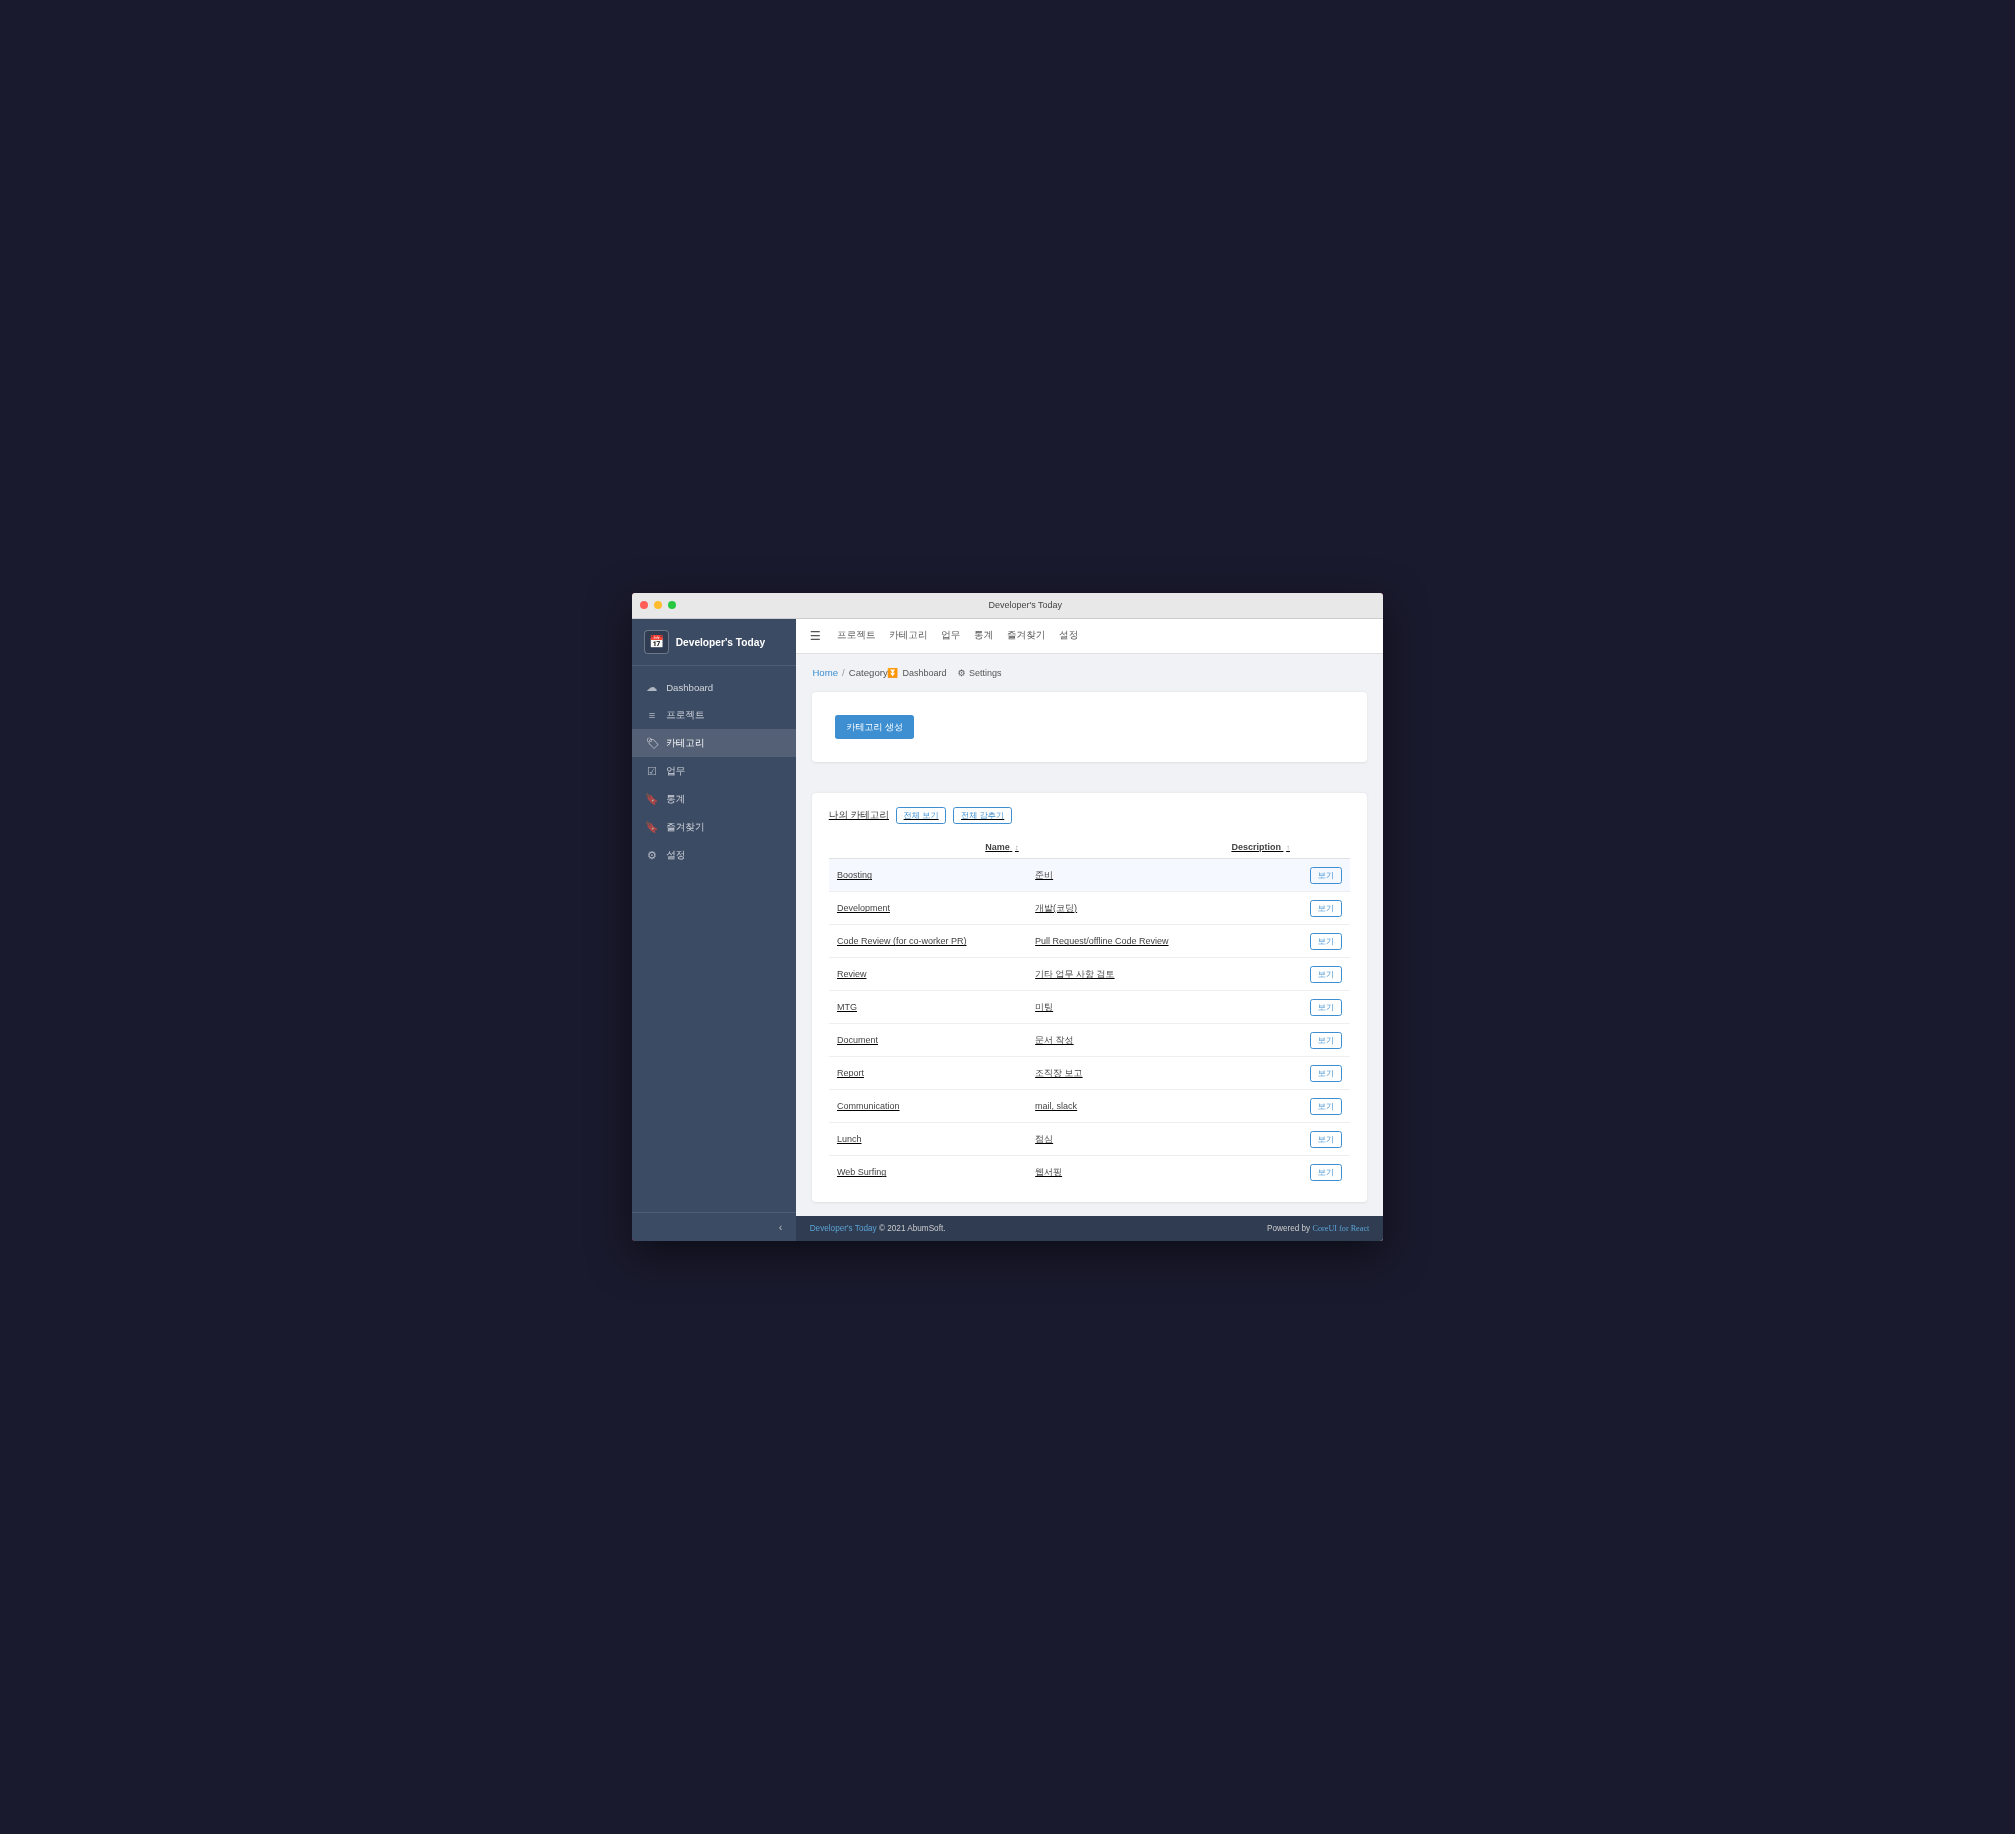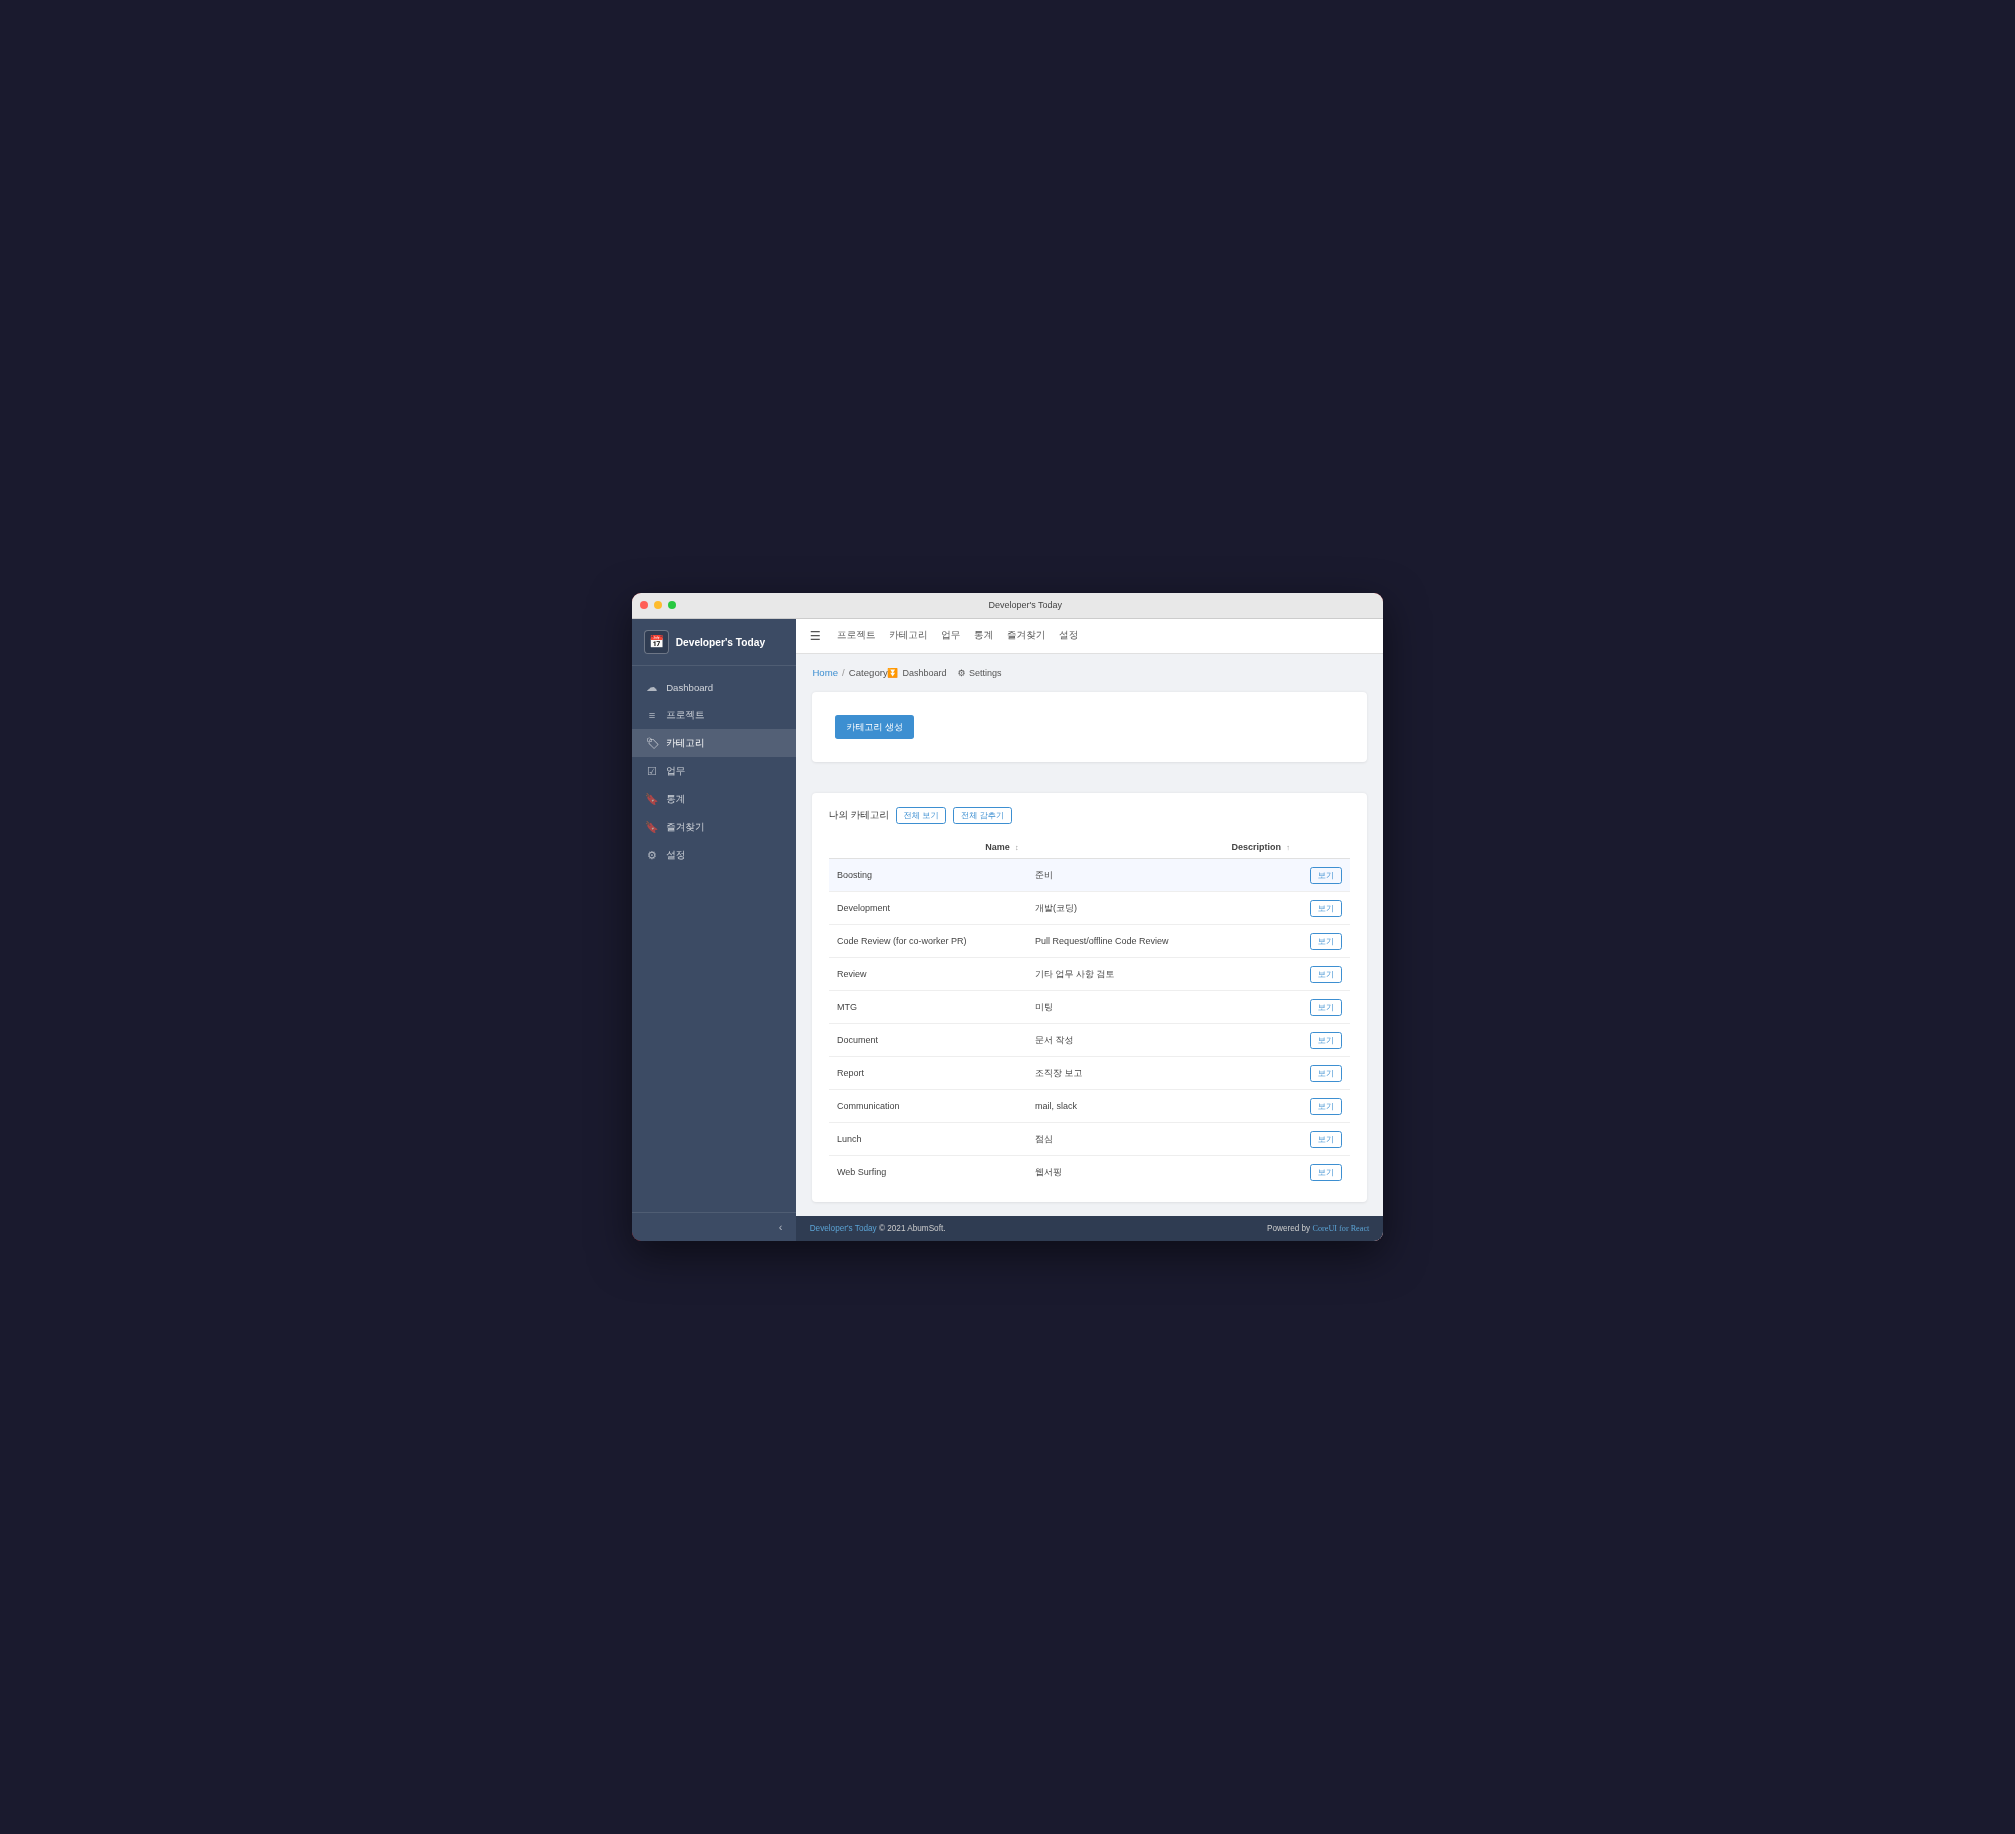--- a/index.html
+++ b/index.html
@@ -9,21 +9,21 @@
       font-size: 9.6px;
       display: flex;
       justify-content: center;
       align-items: center;
       min-height: 100vh;
       padding: 13.7px;
     }
     .window {
       width: 751px;
       background: #b91c1c;
-      border-radius: 9px;
+      border-radius: 3px;
       overflow: hidden;
       box-shadow: 0 13.7px 41px rgba(0,0,0,0.5);
     }
     .titlebar {
       background: #e8e8e8;
       height: 26px;
       display: flex;
       align-items: center;
       padding: 0 8.2px;
       border-bottom: 0.7px solid #ccc;
@@ -204,20 +204,21 @@
       border-radius: 2.7px;
       font-size: 9px;
       cursor: pointer;
     }
     
     .section-card {
       background: #fff;
       border-radius: 4.1px;
       box-shadow: 0 0.7px 2.7px rgba(0,0,0,0.08);
       padding: 13.7px 16.4px;
+      text-decoration: underline;
     }
     .section-header {
       display: flex;
       align-items: center;
       gap: 6.8px;
       margin-bottom: 11px;
     }
     .section-title {
       font-size: 9.6px;
       color: #333;

